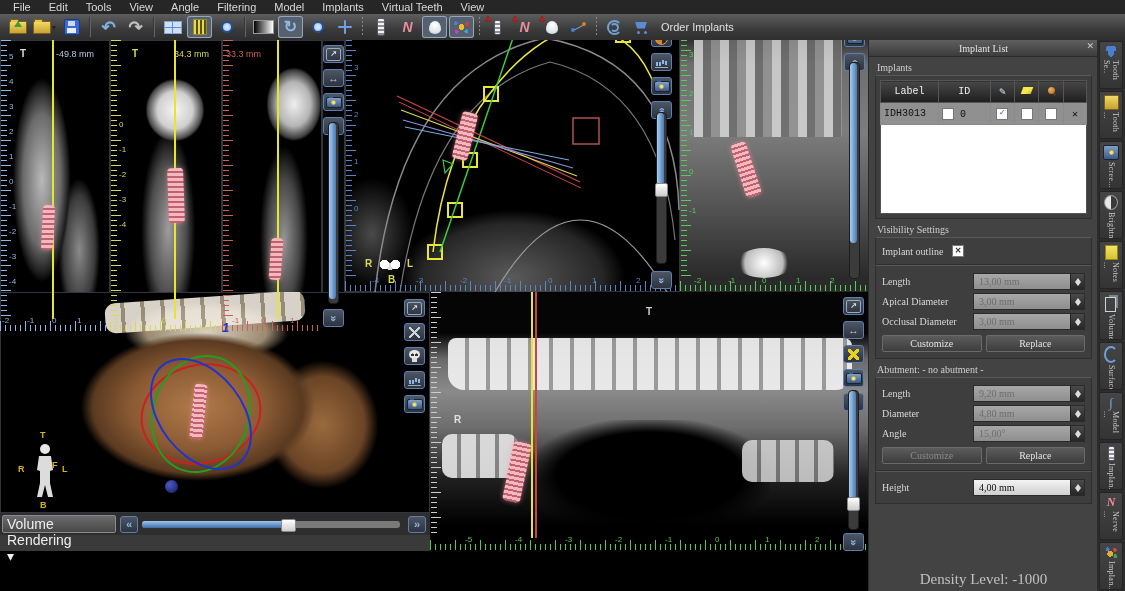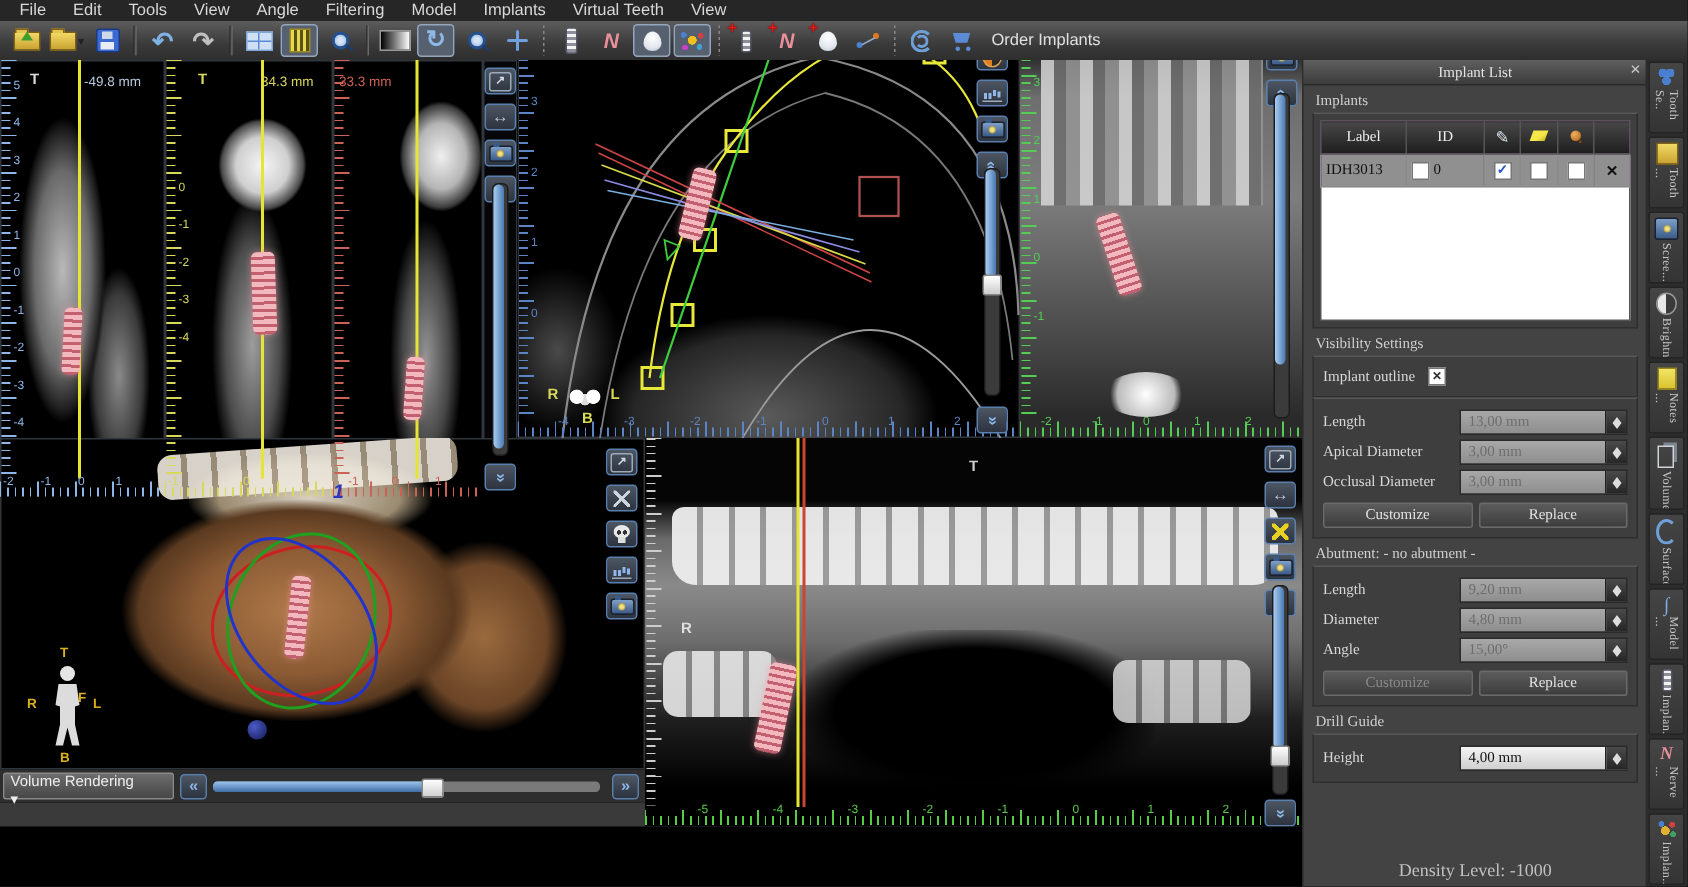--- a/index.html
+++ b/index.html
@@ -142,21 +142,21 @@
       radial-gradient(ellipse 70px 80px at 75% 60%,#9a6a3e,#6a4426 60%,transparent 80%),
       radial-gradient(ellipse 110px 40px at 48% 18%,#d8cfc2,#9a8a70 55%,transparent 75%);}
   .jaw-teeth{position:absolute;left:105px;top:5px;width:200px;height:30px;border-radius:10px;opacity:.9;
       background:repeating-linear-gradient(90deg,#efe9df 0 16px,#a89a84 16px 20px);transform:rotate(-4deg);}
   .ring{position:absolute;border-radius:50%;z-index:3;}
   .sphere{position:absolute;width:13px;height:13px;border-radius:50%;background:radial-gradient(circle at 35% 35%,#4a5ac8,#141a50);z-index:3;}
   .marker1{position:absolute;color:#2a35c0;font-weight:bold;font-style:italic;font-size:13px;z-index:4;}
   .figure-lbl{position:absolute;color:#d8b020;font-size:9px;font-weight:bold;z-index:4;}
   #v3dctrl{position:absolute;left:0;top:513px;width:430px;height:22px;background:#2e2e2e;display:flex;align-items:center;z-index:4;}
   .dropdown{width:104px;height:16px;margin-left:2px;background:linear-gradient(#6c6c6c,#474747);
-      border:1px solid #8a8a8a;border-radius:2px;font-size:10px;color:#eee;display:flex;padding:0 4px;justify-content:space-between;flex-direction:column;}
+      border:1px solid #8a8a8a;border-radius:2px;font-size:14px;color:#eee;display:flex;padding:0 4px;justify-content:space-between;flex-direction:column;}
   .hbtn{width:16px;height:15px;margin-left:4px;border-radius:3px;border:1px solid #5a80b0;
       background:linear-gradient(#4d5663,#2d333f);display:flex;align-items:center;justify-content:center;}
   .htrack{position:relative;height:7px;flex:1;margin:0 4px;background:#7a7a7a;border-radius:3px;}
   .hfill{position:absolute;left:0;top:0;bottom:0;width:55%;border-radius:3px;background:linear-gradient(#9cc4ee,#3f6da5);}
   .hhandle{position:absolute;left:54%;top:-2px;width:13px;height:11px;background:linear-gradient(#fdfdfd,#cfcfcf);border:1px solid #888;border-radius:2px;}
   #v3dstatus{position:absolute;left:0;top:535px;width:430px;height:16px;background:#3a3a3a;}
   
   #pano{left:430px;top:292px;width:438px;height:259px;}
   .panobg{position:absolute;inset:0;background:linear-gradient(#050505 0 16%,#6a6a6a 26%,#8a8a8a 38%,#6e6e6e 52%,#202020 72%,#000 90%);}
   .pano-teeth-up{position:absolute;left:18px;top:46px;width:404px;height:52px;border-radius:8px 8px 16px 16px;opacity:.95;
@@ -165,21 +165,21 @@
       background:repeating-linear-gradient(90deg,#e4e4e4 0 15px,#8a8a8a 15px 19px);}
   .pano-teeth-lowR{position:absolute;right:34px;top:148px;width:92px;height:42px;border-radius:10px;opacity:.85;
       background:repeating-linear-gradient(90deg,#d8d8d8 0 15px,#808080 15px 19px);}
   .pano-dark{position:absolute;left:100px;top:128px;width:240px;height:110px;background:radial-gradient(ellipse at center,#000 55%,transparent 75%);}
   
   #panel{position:absolute;left:868px;top:40px;width:229px;height:551px;background:#434343;border-left:1px solid #2a2a2a;font-size:10px;}
   #panel-title{height:16px;background:linear-gradient(#5f5f5f,#3c3c3c);display:flex;align-items:center;justify-content:center;position:relative;color:#e2e2e2;font-size:10px;border-bottom:1px solid #2a2a2a;}
   .panel-close{position:absolute;right:4px;top:2px;font-size:9px;color:#ccc;line-height:1;}
   .grp-title{color:#cfcfcf;padding:5px 8px 2px;font-size:10px;}
   .grp-box{margin:0 6px;background:#3e3e3e;border:1px solid #2e2e2e;border-top:1px solid #585858;padding:4px 4px;}
-  table.implants{border-collapse:collapse;width:100%;background:#701a75;}
+  table.implants{border-collapse:collapse;width:100%;background:#701a75;font-family:Liberation Mono, monospace;}
   table.implants th{background:linear-gradient(#474747,#1e1e1e);color:#eee;font-weight:normal;font-size:10px;height:19px;border:1px solid #555;}
   table.implants td{height:19px;border:1px solid #8a8a8a;font-size:10px;}
   tr.implant-row td{background:#909090;color:#111;}
   .tbl-empty{height:88px;background:#fff;border:1px solid #555;border-top:none;}
   .cb{display:inline-flex;width:10px;height:10px;background:#fff;border:1px solid #777;align-items:center;justify-content:center;font-size:9px;line-height:1;vertical-align:middle;}
   .cb .mark{color:#2255cc;font-weight:bold;}
   .cb .markx{color:#333;font-weight:bold;font-size:8px;}
   .del{color:#cc1111;font-weight:bold;text-align:center;font-size:11px;}
   .hl-marker{display:inline-block;width:10px;height:7px;background:linear-gradient(135deg,#f5e84a 60%,#c8b820);transform:skewX(-20deg);}
   .pin{display:inline-block;width:7px;height:7px;border-radius:50%;background:radial-gradient(circle at 35% 35%,#f0b060,#b06010);box-shadow:3px 4px 0 -2.5px #804810;}
@@ -193,21 +193,21 @@
   .sarrows{width:13px;height:100%;background:linear-gradient(#4a4a4a,#262626);display:flex;flex-direction:column;align-items:center;justify-content:center;gap:2px;border-left:1px solid #222;}
   .tu{width:0;height:0;border:3px solid transparent;border-bottom:4px solid #ddd;margin-bottom:-1px;}
   .td{width:0;height:0;border:3px solid transparent;border-top:4px solid #ddd;margin-top:-1px;}
   .btnrow{display:flex;gap:4px;margin:5px 2px 2px;}
   .pbtn{flex:1;height:15px;background:linear-gradient(#5c5c5c,#3d3d3d);border:1px solid #6a6a6a;border-radius:2px;color:#e2e2e2;font-size:10px;display:flex;align-items:center;justify-content:center;}
   .pbtn.disabled{color:#8a8a8a;}
   .tslider{position:relative;flex:1;height:5px;margin:0 6px;background:#2a2a2a;border-radius:2px;}
   .tfill{position:absolute;left:0;top:0;bottom:0;width:93%;background:linear-gradient(90deg,#a9c9ec,#2f5f9e);border-radius:2px;}
   .thandle{position:absolute;left:92%;top:-3px;width:9px;height:11px;background:linear-gradient(#fff,#ccc);border:1px solid #888;border-radius:2px;}
   .valbox{width:30px;height:14px;background:#fff;border:1px solid #222;color:#111;font-size:10px;display:flex;align-items:center;padding-left:3px;}
-  #density{position:absolute;left:0;right:0;bottom:3px;text-align:center;color:#c0c0c0;font-size:12px;}
+  #density{position:absolute;left:0;right:0;bottom:3px;text-align:center;color:#c0c0c0;font-size:15px;}
   
   #sidetabs{position:absolute;left:1097px;top:40px;width:28px;height:551px;background:#2c2c2c;display:flex;flex-direction:column;}
   .side-tab{height:48px;margin:1px 2px;background:linear-gradient(#454545,#343434);border:1px solid #242424;border-radius:2px;
       display:flex;flex-direction:column;align-items:center;padding-top:3px;gap:2px;overflow:hidden;}
   .tablabel{writing-mode:vertical-rl;font-size:8px;color:#c8c8c8;letter-spacing:.3px;}
   .tabicon{display:flex;align-items:center;justify-content:center;min-height:13px;font-size:11px;}
   .ic-toothsel{width:12px;height:12px;background:
       radial-gradient(circle 3px at 30% 28%,#4a7fd0 95%,transparent),
       radial-gradient(circle 3px at 70% 28%,#4a7fd0 95%,transparent),
       radial-gradient(circle 3px at 50% 68%,#4a7fd0 95%,transparent),
@@ -781,21 +781,20 @@
             </span>
           </span>
         </div>
       </div>
       <div class="btnrow">
         <span class="pbtn disabled">Customize</span>
         <span class="pbtn">Replace</span>
       </div>
     </div>
 
-    <div class="grp-title">Drill Guide</div>
     <div class="grp-box">
       <div>
         <div class="field-row">
           <span class="flabel">Height</span>
           <span class="spinbox">
             <span class="sval">4,00 mm</span>
             <span class="sarrows">
               <i class="tu"></i>
               <i class="td"></i>
             </span>

